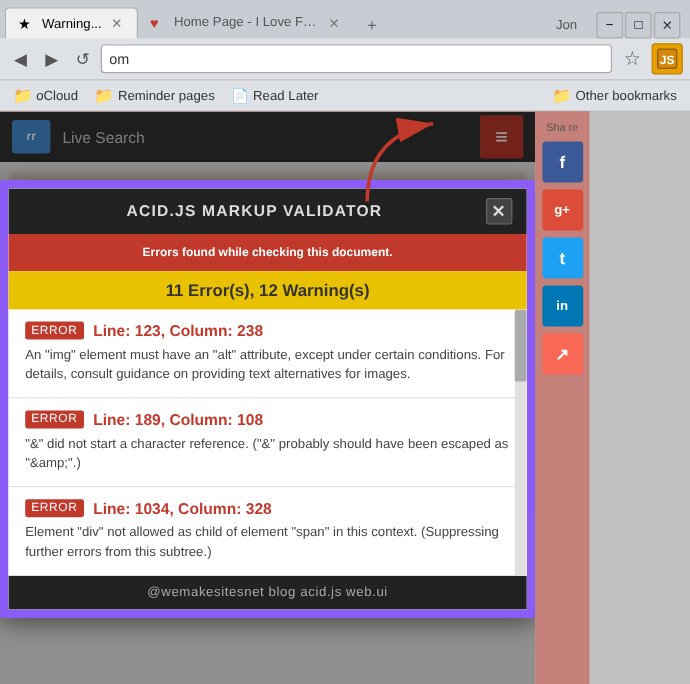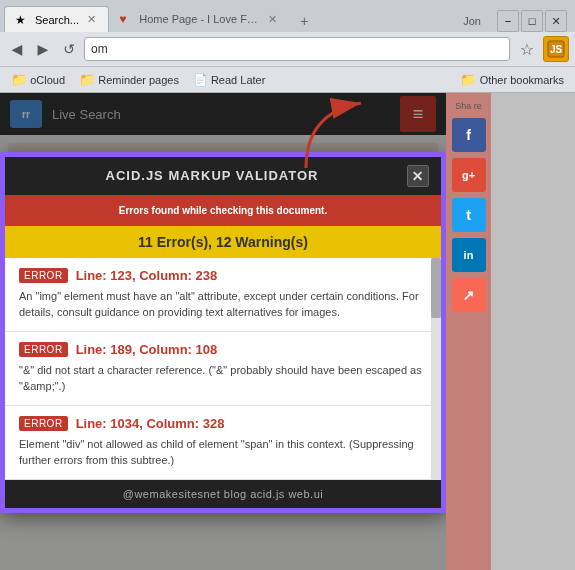--- a/index.html
+++ b/index.html
@@ -295,21 +295,21 @@
       display: flex;
       align-items: center;
       justify-content: center;
       z-index: 100;
     }
 
     
     .modal {
       width: 470px;
       background: white;
-      border: 5px solid #8b5cf6;
+      border: 7px solid #8b5cf6;
       box-shadow: 0 4px 20px rgba(0,0,0,0.5);
       border-radius: 2px;
       overflow: hidden;
     }
     .modal-title-bar {
       background: #222;
       color: #ddd;
       padding: 8px 12px;
       display: flex;
       align-items: center;
@@ -415,21 +415,21 @@
     }
   </style>
 </head>
 <body>
 
 <div class="browser-chrome">
 
   <div class="tab-bar">
     <div class="tab active">
       <span class="tab-favicon">★</span>
-      <span class="tab-label">Search...</span>
+      <span class="tab-label">Warning...</span>
       <span class="tab-close">✕</span>
     </div>
     <div class="tab inactive">
       <span class="tab-favicon" style="color:#c0392b;">♥</span>
       <span class="tab-label">Home Page - I Love Free ...</span>
       <span class="tab-close">✕</span>
     </div>
     <div class="new-tab-btn">+</div>
     <div class="window-controls">
       <span style="font-size:11px;color:#555;margin-right:14px;">Jon</span>

